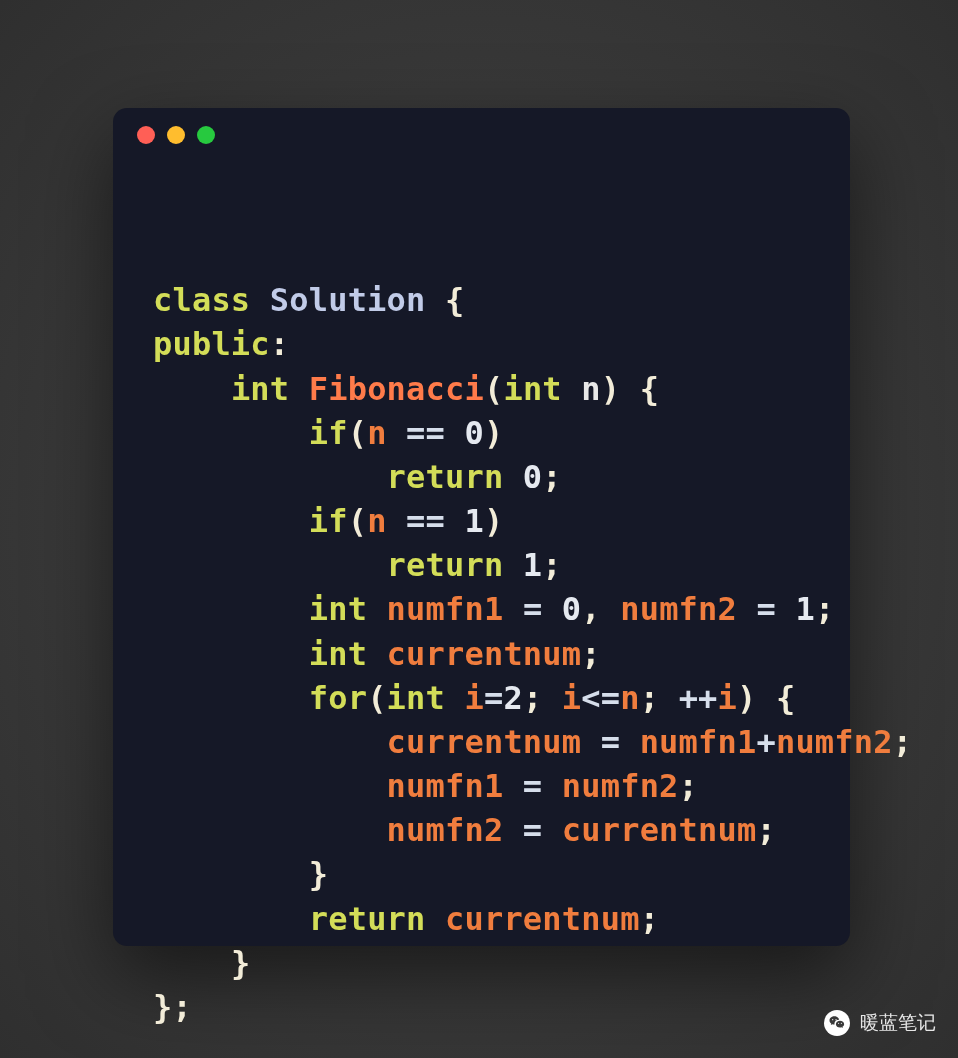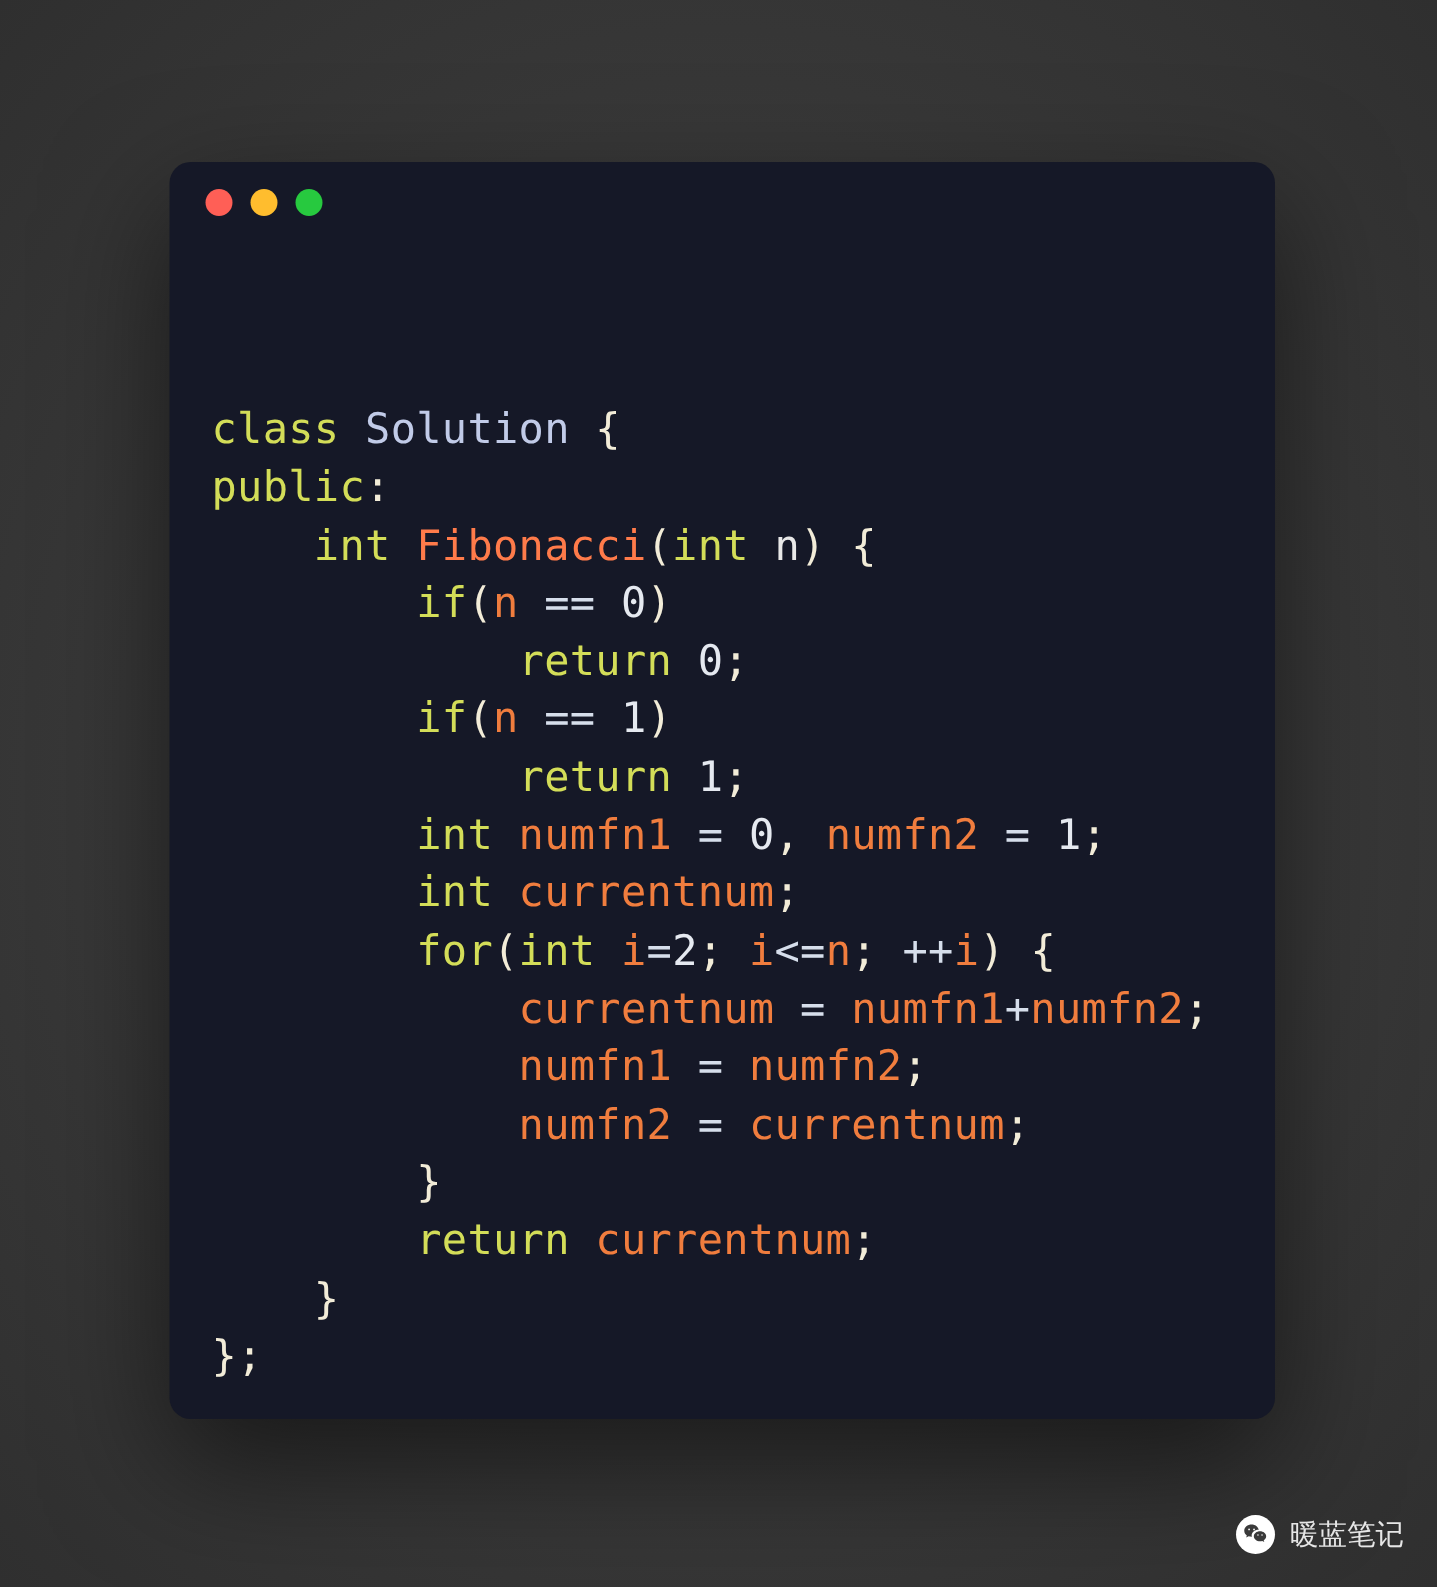--- a/index.html
+++ b/index.html
@@ -27,26 +27,26 @@
     display: flex;
     align-items: center;
     padding-left: 24px;
     gap: 12px;
   }
   .dot { width: 18px; height: 18px; border-radius: 50%; }
   .dot.red { background: #ff5f56; }
   .dot.yellow { background: #ffbd2e; }
   .dot.green { background: #27c93f; }
   .code-area {
-    padding: 28px 28px 28px 28px;
-    font-size: 28px;
+    padding: 28px 28px 28px 40px;
+    font-size: 32px;
     line-height: 1.38;
     white-space: pre;
     color: #d6deeb;
-    font-weight: 400;
+    font-weight: 700;
     letter-spacing: 0.2px;
   }
   .kw   { color: #d3dd58; }           
   .cls  { color: #c1cbe8; }           
   .fn   { color: #ff7b4a; }           
   .var  { color: #f07d3e; }           
   .num  { color: #e5e9f0; }           
   .pun  { color: #f2ecd8; }           
   .op   { color: #d6deeb; }           
   .wt   { color: #e8e8e8; }

